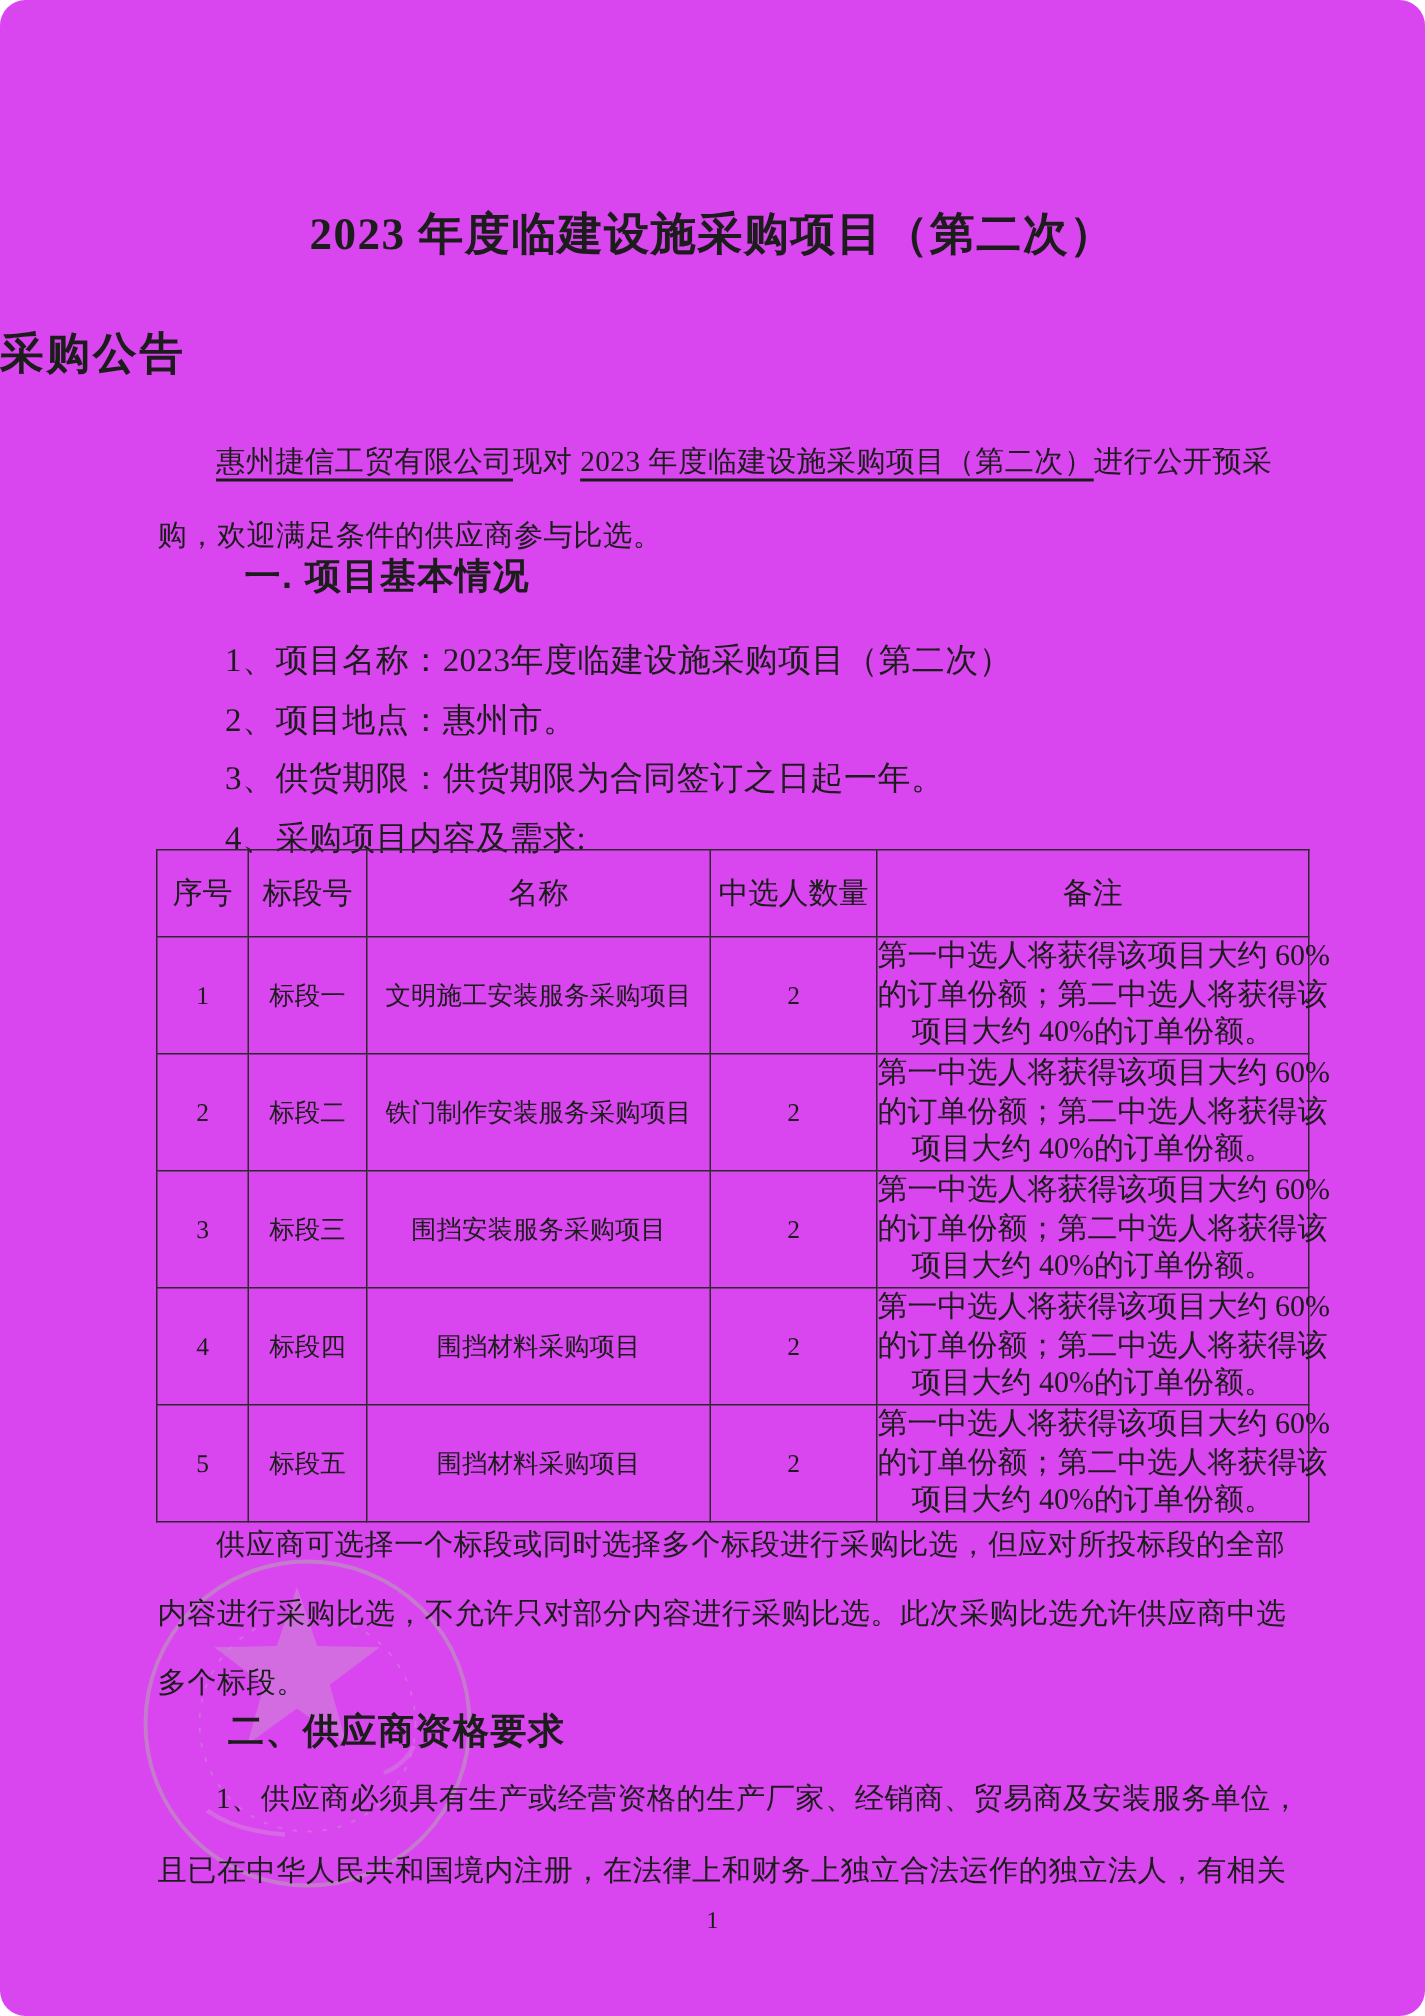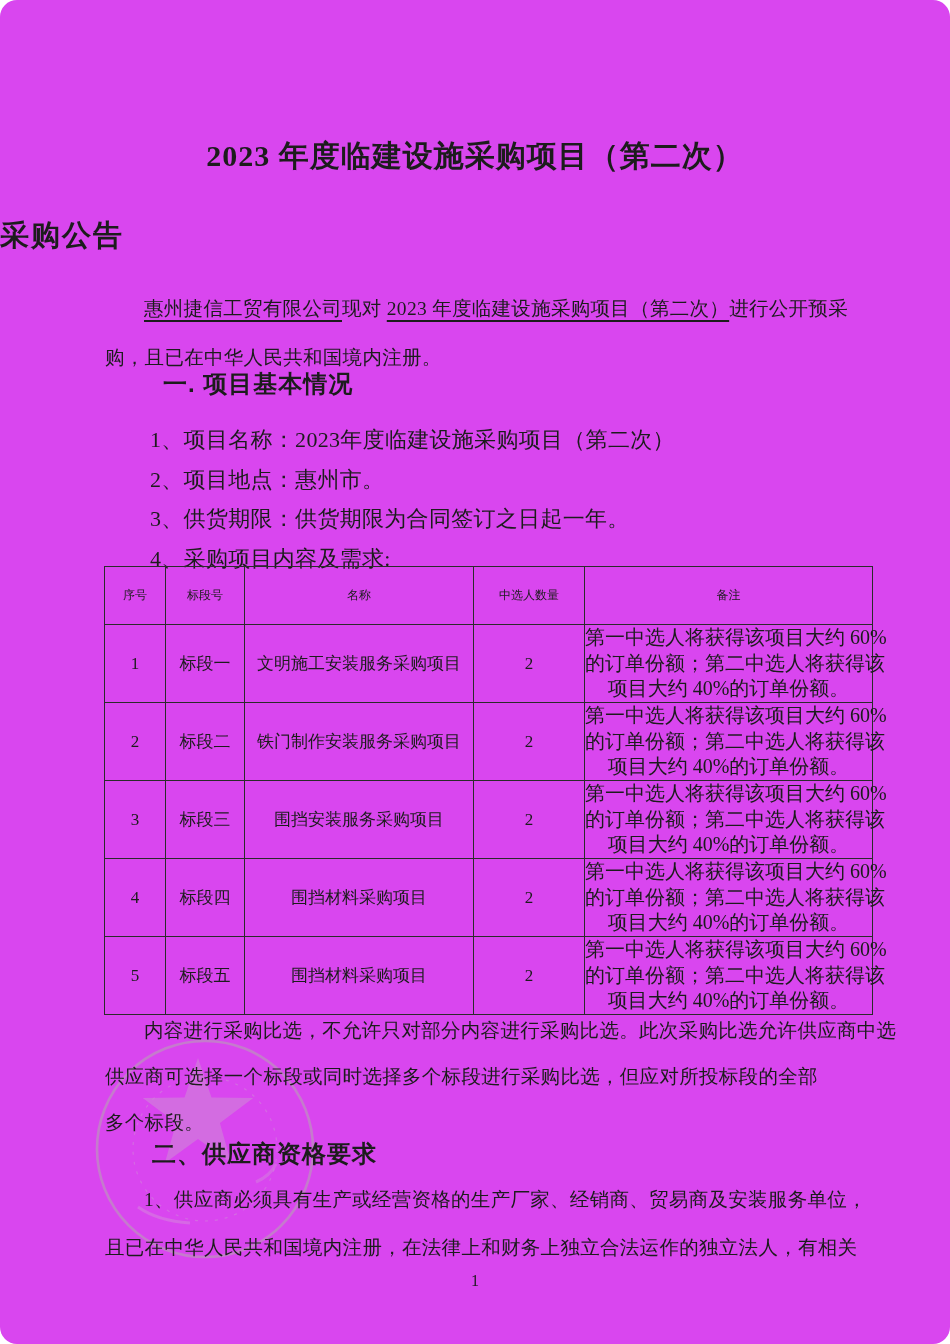--- a/index.html
+++ b/index.html
@@ -95,21 +95,21 @@
   }
   table.lots th, table.lots td {
     border: 1.6px solid #2b2b2b;
     text-align: center;
     vertical-align: middle;
     padding: 0;
     font-weight: normal;
   }
   table.lots th {
     height: 57px;
-    font-size: 12px;
+    font-size: 20px;
   }
   table.lots td {
     height: 77px;
     font-size: 17px;
   }
   td.remark-cell {
     text-align: left;
     padding: 3px 7px 3px 9px;
   }
   .remark-line {
@@ -161,21 +161,21 @@
     </svg>
   </div>
 
   <div class="content">
 
     <h1 class="doc-title">2023 年度临建设施采购项目（第二次）</h1>
     <h2 class="doc-subtitle">采购公告</h2>
 
     <div class="para intro">
       <div class="line"><span class="uline">惠州捷信工贸有限公司</span><span>现对 </span><span class="uline">2023 年度临建设施采购项目（第二次）</span><span>进行公开预采</span></div>
-      <div class="line">购，且已在中华人民共和国境内注册。</div>
+      <div class="line">购，欢迎满足条件的供应商参与比选。</div>
     </div>
 
     <h3 class="sec-heading sec1-heading">一. 项目基本情况</h3>
 
     <div class="item-list">
       <div class="item">1、项目名称：2023年度临建设施采购项目（第二次）</div>
       <div class="item">2、项目地点：惠州市。</div>
       <div class="item">3、供货期限：供货期限为合同签订之日起一年。</div>
       <div class="item">4、采购项目内容及需求:</div>
     </div>
@@ -250,22 +250,22 @@
           <td class="remark-cell">
             <div class="remark-line">第一中选人将获得该项目大约 60%</div>
             <div class="remark-line">的订单份额；第二中选人将获得该</div>
             <div class="remark-line">项目大约 40%的订单份额。</div>
           </td>
         </tr>
       </tbody>
     </table>
 
     <div class="para note">
+      <div class="line">供应商可选择一个标段或同时选择多个标段进行采购比选，但应对所投标段的全部</div>
       <div class="line">内容进行采购比选，不允许只对部分内容进行采购比选。此次采购比选允许供应商中选</div>
-      <div class="line">供应商可选择一个标段或同时选择多个标段进行采购比选，但应对所投标段的全部</div>
       <div class="line">多个标段。</div>
     </div>
 
     <h3 class="sec-heading sec2-heading">二、供应商资格要求</h3>
 
     <div class="para sec2-para">
       <div class="line">1、供应商必须具有生产或经营资格的生产厂家、经销商、贸易商及安装服务单位，</div>
       <div class="line">且已在中华人民共和国境内注册，在法律上和财务上独立合法运作的独立法人，有相关</div>
     </div>
 

